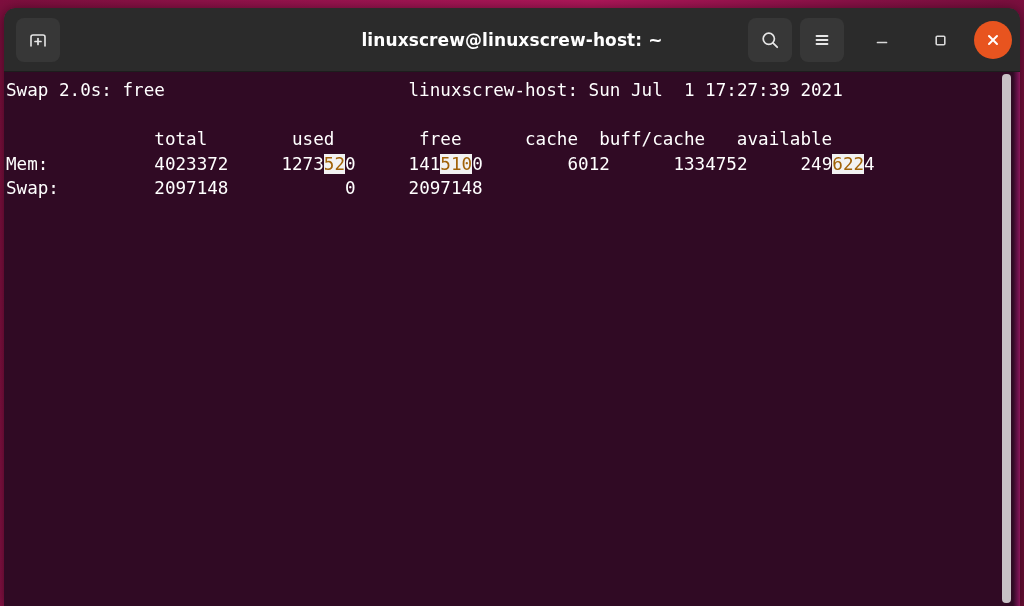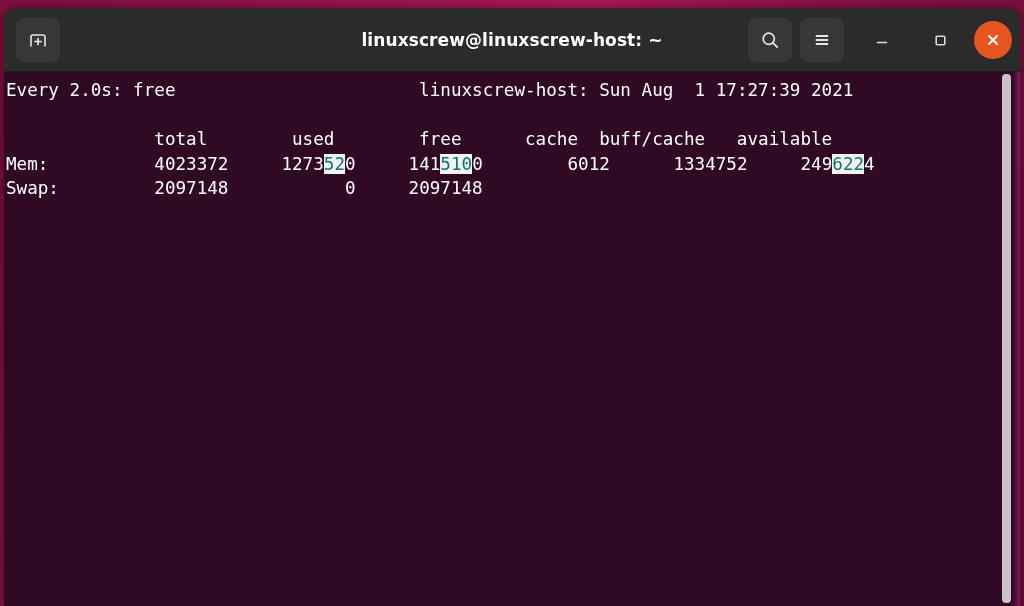--- a/index.html
+++ b/index.html
@@ -131,21 +131,21 @@
     font-family: "DejaVu Sans Mono", monospace;
     font-size: 17.6px;
     line-height: 24.6px;
     white-space: pre;
     letter-spacing: 0px;
     -webkit-font-smoothing: antialiased;
   }
 
   .hl {
     background: #f2f2f2;
-    color: #0f766e;
+    color: #a16207;
   }
 
   
   #scrollbar-track {
     position: absolute;
     top: 0;
     right: 9px;
     width: 9px;
     height: 100%;
     background: transparent;
@@ -225,21 +225,21 @@
           <line x1="5" y1="5" x2="13" y2="13" stroke="#ffffff" stroke-width="2" stroke-linecap="round"></line>
           <line x1="13" y1="5" x2="5" y2="13" stroke="#ffffff" stroke-width="2" stroke-linecap="round"></line>
         </svg>
       </div>
 
     </div>
   </div>
 
   <div id="terminal">
 
-    <div id="term-text"><span>Every 2.0s: free</span><span id="watch-spacer">                       </span><span>linuxscrew-host: Sun Aug  1 17:27:39 2021</span>
+    <div id="term-text"><span>Swap 2.0s: free</span><span id="watch-spacer">                       </span><span>linuxscrew-host: Sun Jul  1 17:27:39 2021</span>
 <span></span>
 <span>              total        used        free      cache  buff/cache   available</span>
 <span><span>Mem:</span><span id="pad-mem-total">          </span><span>4023372</span><span id="pad-mem-used">     </span><span>1273</span><span class="hl">52</span><span>0</span><span id="pad-mem-free">     </span><span>141</span><span class="hl">510</span><span>0</span><span id="pad-mem-shared">        </span><span>6012</span><span id="pad-mem-buff">      </span><span>1334752</span><span id="pad-mem-avail">     </span><span>249</span><span class="hl">622</span><span>4</span></span>
 <span><span>Swap:</span><span id="pad-swap-total">         </span><span>2097148</span><span id="pad-swap-used">           </span><span>0</span><span id="pad-swap-free">     </span><span>2097148</span></span></div>
 
     <div id="right-edge"></div>
 
     <div id="scrollbar-track">
       <div id="scrollbar-thumb"></div>
     </div>

